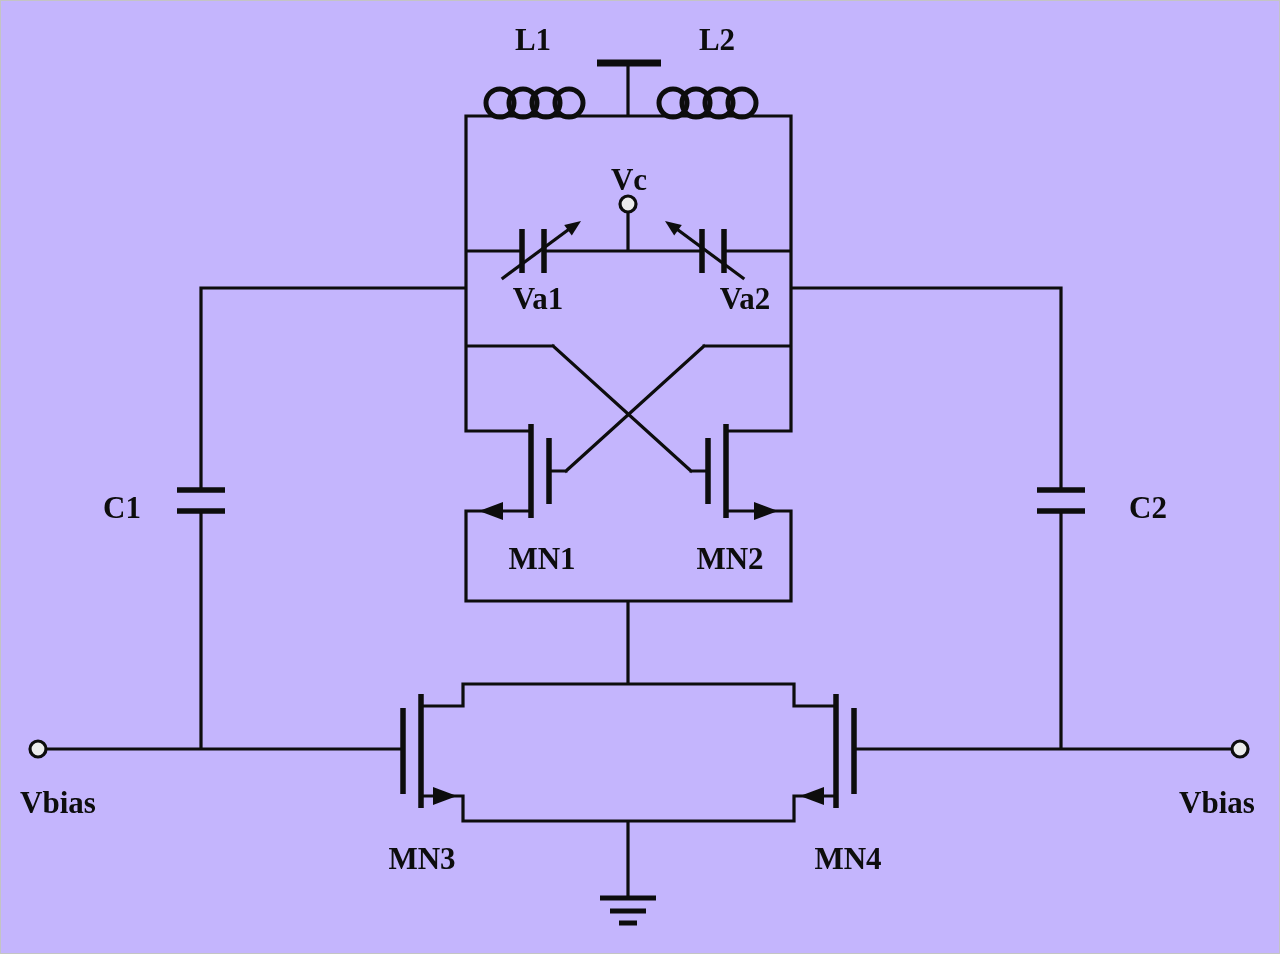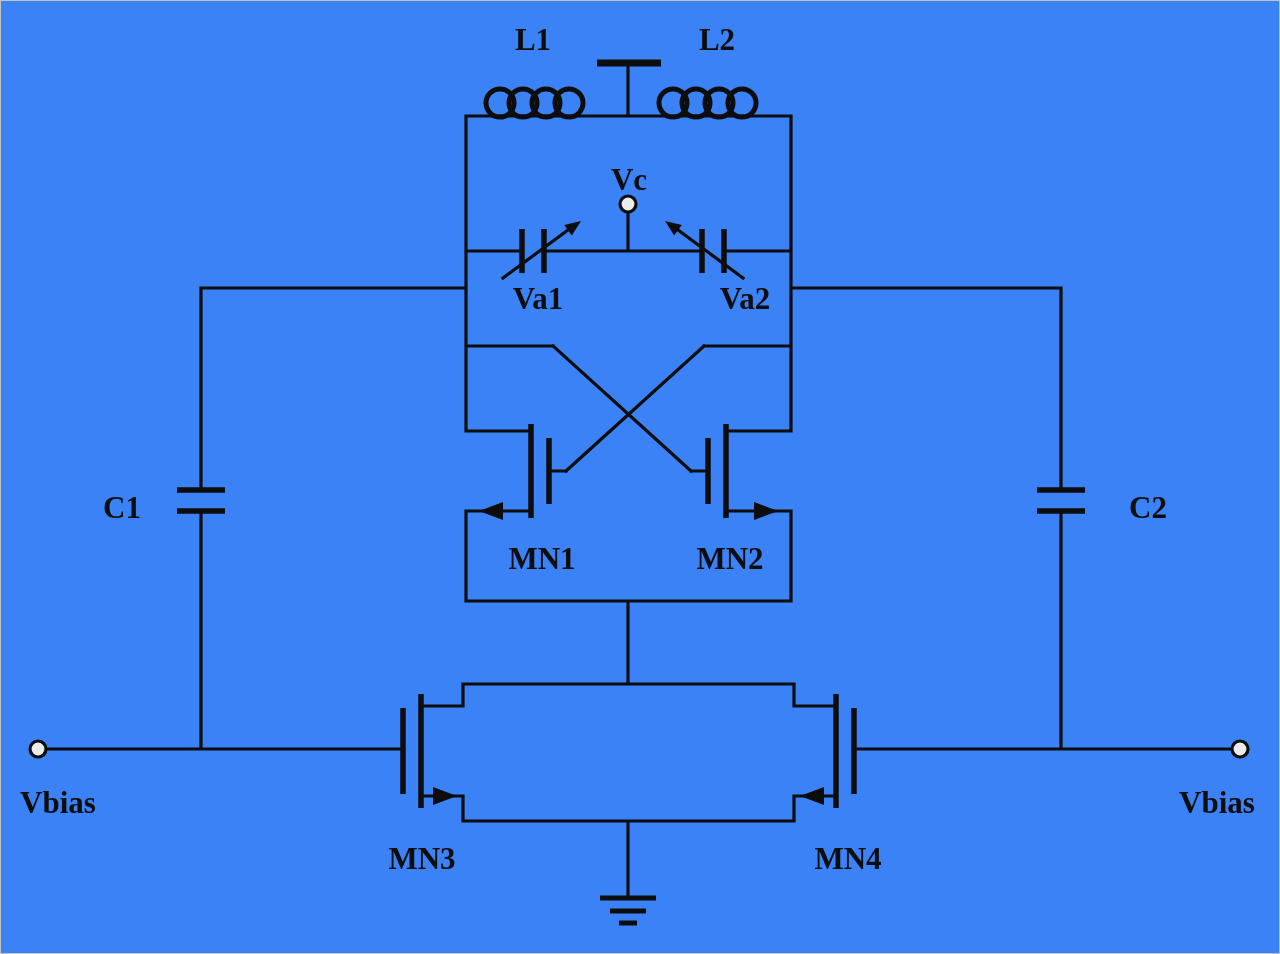--- a/index.html
+++ b/index.html
@@ -5,21 +5,21 @@
   html,body{margin:0;padding:0;}
   body{
     width:1280px;height:954px;
     background:#ececec;
     font-family:"Liberation Serif", serif;
     overflow:hidden;
   }
   .stage{
     position:relative;
     width:1278px;height:952px;
-    background:#3b82f6;
+    background:#c4b5fd;
     border:1px solid #c4c4c4;
     box-sizing:content-box;
   }
   svg{display:block;}
   .wire{stroke:#0d0d0d;stroke-width:3.2;fill:none;stroke-linecap:square;}
   .bar{stroke:#0d0d0d;stroke-width:5.5;fill:none;stroke-linecap:butt;}
   .thickbar{stroke:#0d0d0d;stroke-width:7;fill:none;stroke-linecap:butt;}
   .gnd{stroke:#0d0d0d;stroke-width:5;fill:none;stroke-linecap:butt;}
   .coil{stroke:#0d0d0d;stroke-width:5;fill:none;}
   .node{stroke:#0d0d0d;stroke-width:3.2;fill:#ececec;}

